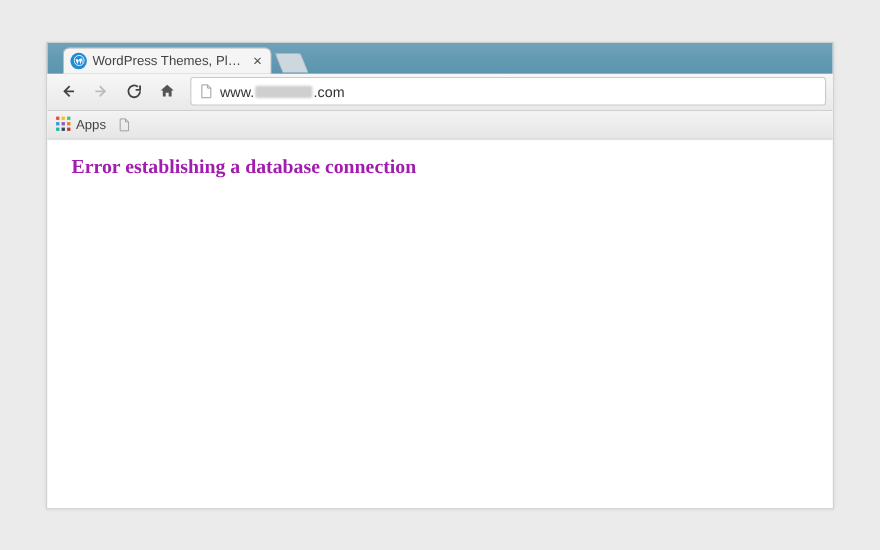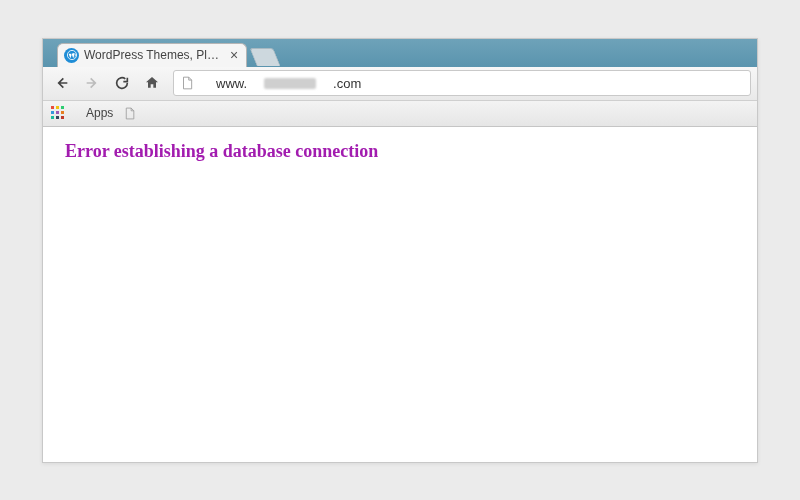--- a/index.html
+++ b/index.html
@@ -104,21 +104,20 @@
     height:26px;
     background:#fff;
     border:1px solid #c9c9c9;
     border-radius:3px;
     display:flex;
     align-items:center;
     padding:0 6px;
     margin-left:4px;
     font-size:13px;
     color:#333;
-    gap:16px;
   }
   .omnibox .page-ico { width:14px;height:14px;margin-right:6px;flex-shrink:0; }
   .omnibox .obscured {
     display:inline-block;
     width:52px;height:11px;
     background:#cfcfcf;
     border-radius:2px;
     filter:blur(1px);
     margin:0 1px;
     vertical-align:middle;
@@ -128,21 +127,21 @@
     height:26px;
     background:linear-gradient(#f3f3f3,#e6e6e6);
     border-bottom:1px solid #c5c5c5;
     display:flex;
     align-items:center;
     padding:0 8px;
     gap:10px;
     font-size:12px;
     color:#444;
   }
-  .bm-item { display:flex;align-items:flex-end;gap:21px; }
+  .bm-item { display:flex;align-items:flex-end;gap:4px; }
   .apps-ico {
     width:14px;height:14px;
     display:grid;
     grid-template-columns:repeat(3,3px);
     grid-template-rows:repeat(3,3px);
     gap:2px;
   }
   .apps-ico span:nth-child(1){background:#e74c3c;}
   .apps-ico span:nth-child(2){background:#f1c40f;}
   .apps-ico span:nth-child(3){background:#2ecc71;}

